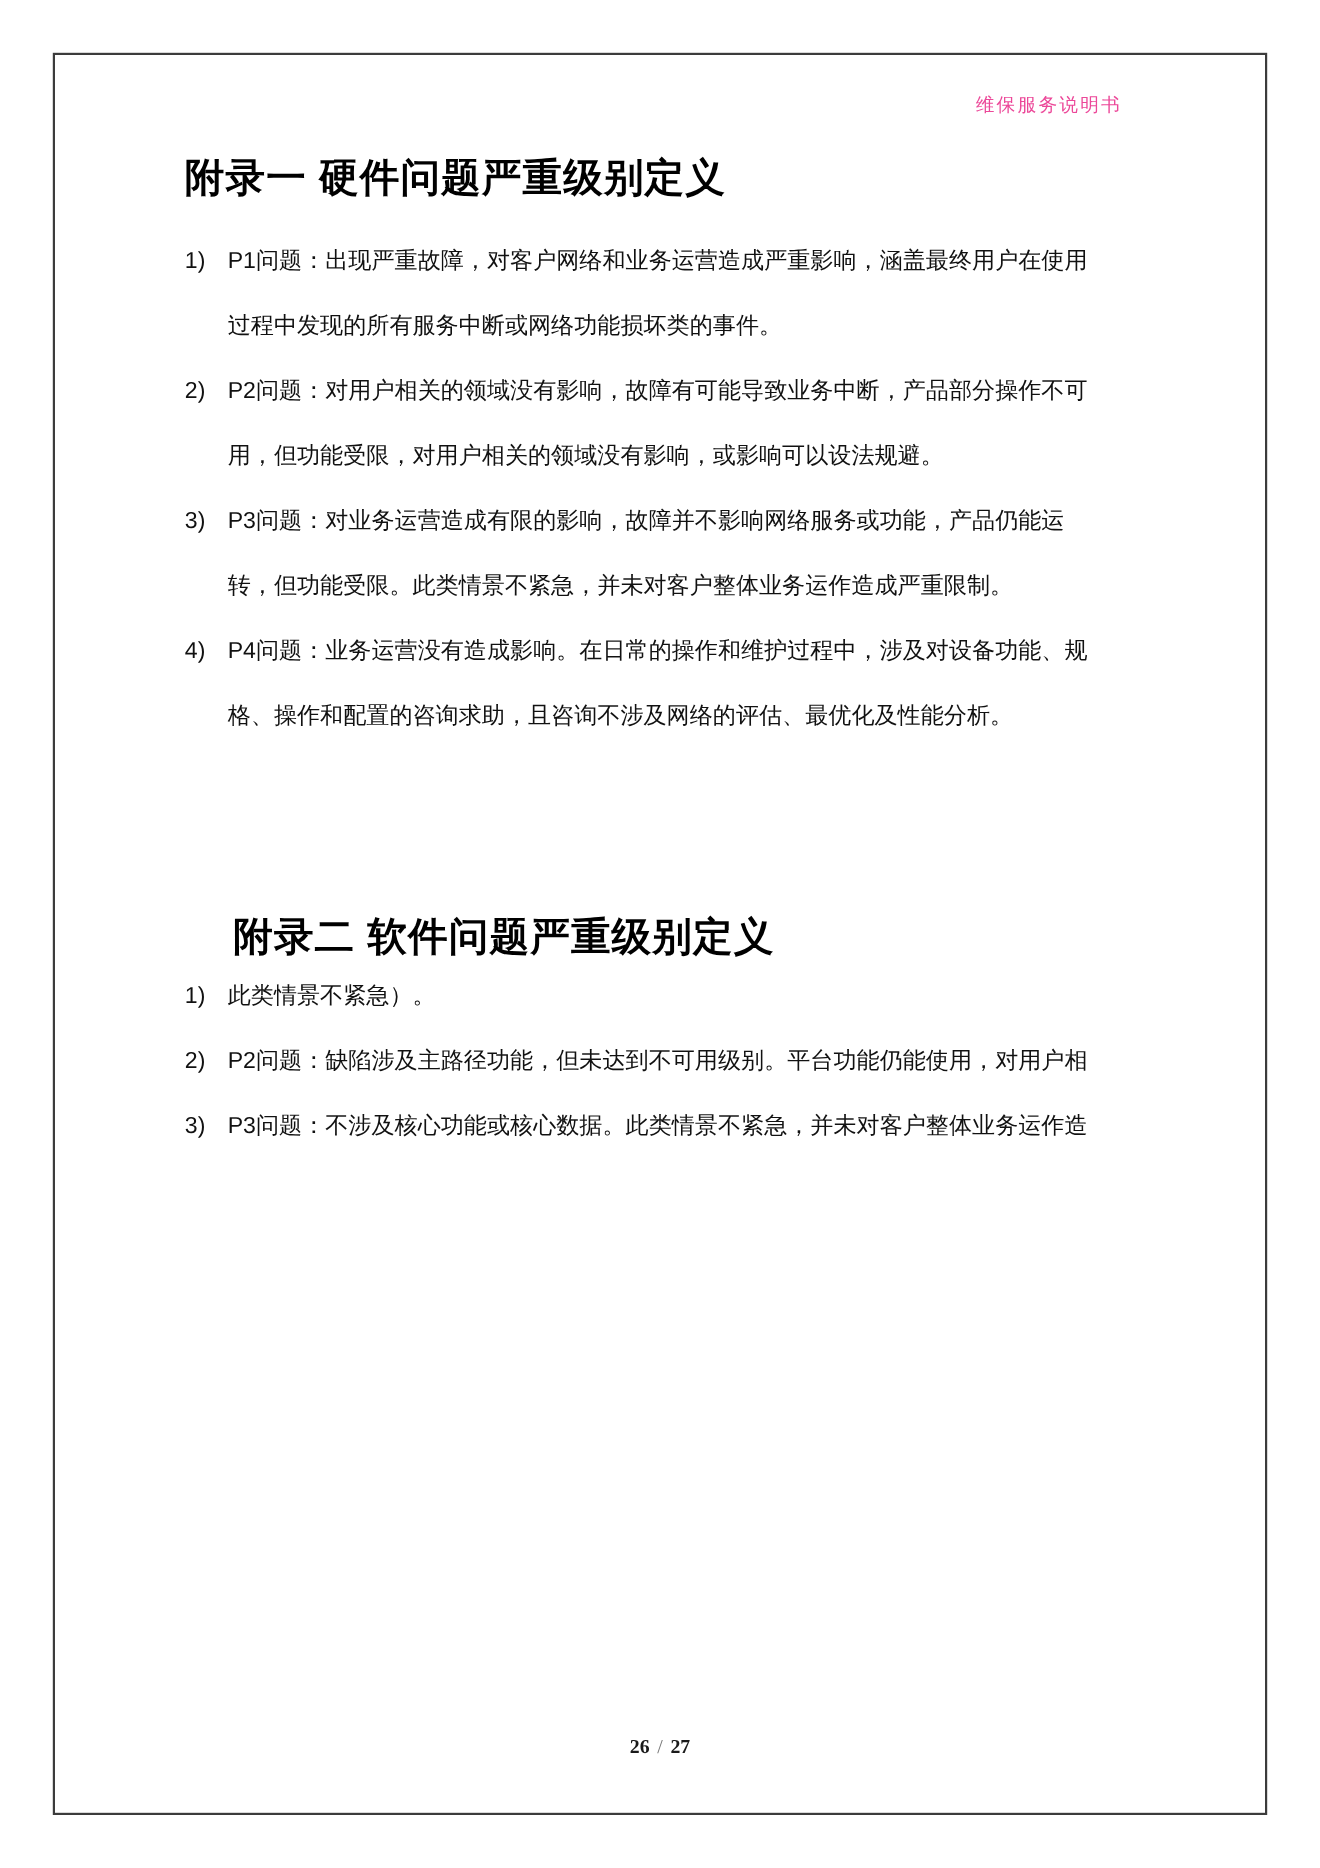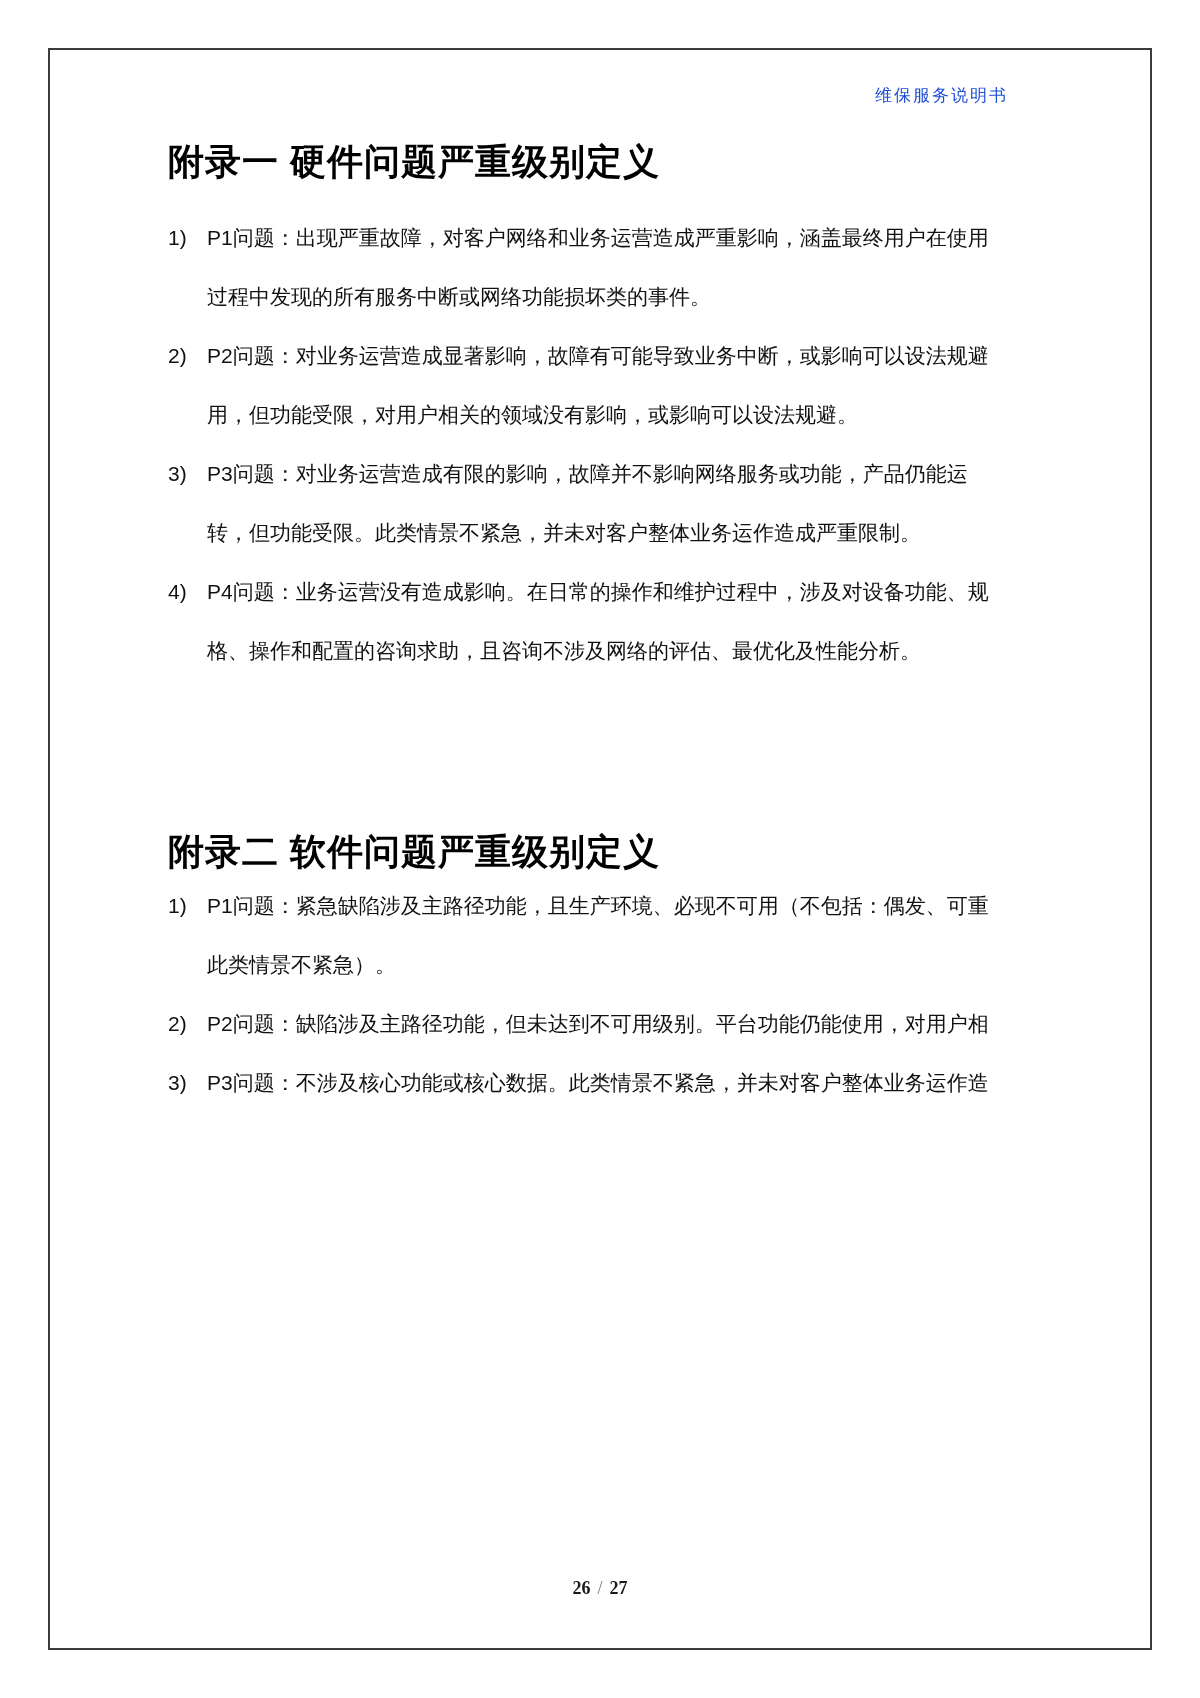--- a/index.html
+++ b/index.html
@@ -5,31 +5,31 @@
   html, body { margin:0; padding:0; background:#ffffff; }
   .page {
     position:relative; width:1200px; height:1698px; background:#ffffff;
     font-family:"Liberation Sans", sans-serif; overflow:hidden;
   }
   .frame {
     position:absolute; left:48px; top:48px; right:48px; bottom:48px;
     border:2px solid #3c3c3c; box-sizing:border-box;
   }
   .doc-header {
-    position:absolute; top:84px; right:192px;
+    position:absolute; top:84px; right:180px;
     font-family:"Liberation Serif", serif;
-    font-size:17px; color:#1d4ed8; letter-spacing:2px;
+    font-size:17px; color:#ec4899; letter-spacing:2px;
   }
   .section-title {
     position:absolute; left:168px;
     font-size:36px; font-weight:bold; color:#000000;
     letter-spacing:1px; white-space:nowrap;
   }
   .section-title.first  { top:138px; }
-  .section-title.second { top:828px; }
+  .section-title.second { top:828px;margin-left:44px; }
   .list { position:absolute; left:168px; width:840px; }
   .list.first  { top:208px; }
   .list.second { top:876px; }
   .item { position:relative; padding-left:39px; }
   .marker {
     position:absolute; left:0; top:0; height:59px; line-height:59px;
     font-size:21px; color:#111111;
   }
   .line {
     height:59px; line-height:59px; font-size:21px; color:#111111;
@@ -55,41 +55,40 @@
   <div class="section-title first">附录一 硬件问题严重级别定义</div>
 
   <div class="list first">
     <div class="item">
       <span class="marker">1)</span>
       <div class="line">P1问题：出现严重故障，对客户网络和业务运营造成严重影响，涵盖最终用户在使用</div>
       <div class="line">过程中发现的所有服务中断或网络功能损坏类的事件。</div>
     </div>
     <div class="item">
       <span class="marker">2)</span>
-      <div class="line">P2问题：对业务运营造成显著影响，故障有可能导致业务中断，或影响可以设法规避</div>
+      <div class="line">P2问题：对用户相关的领域没有影响，故障有可能导致业务中断，产品部分操作不可</div>
       <div class="line">用，但功能受限，对用户相关的领域没有影响，或影响可以设法规避。</div>
     </div>
     <div class="item">
       <span class="marker">3)</span>
       <div class="line">P3问题：对业务运营造成有限的影响，故障并不影响网络服务或功能，产品仍能运</div>
       <div class="line">转，但功能受限。此类情景不紧急，并未对客户整体业务运作造成严重限制。</div>
     </div>
     <div class="item">
       <span class="marker">4)</span>
       <div class="line">P4问题：业务运营没有造成影响。在日常的操作和维护过程中，涉及对设备功能、规</div>
       <div class="line">格、操作和配置的咨询求助，且咨询不涉及网络的评估、最优化及性能分析。</div>
     </div>
   </div>
 
   <div class="section-title second">附录二 软件问题严重级别定义</div>
 
   <div class="list second">
     <div class="item">
       <span class="marker">1)</span>
-      <div class="line">P1问题：紧急缺陷涉及主路径功能，且生产环境、必现不可用（不包括：偶发、可重</div>
       <div class="line">此类情景不紧急）。</div>
     </div>
     <div class="item">
       <span class="marker">2)</span>
       <div class="line">P2问题：缺陷涉及主路径功能，但未达到不可用级别。平台功能仍能使用，对用户相</div>
     </div>
     <div class="item">
       <span class="marker">3)</span>
       <div class="line">P3问题：不涉及核心功能或核心数据。此类情景不紧急，并未对客户整体业务运作造</div>
     </div>

